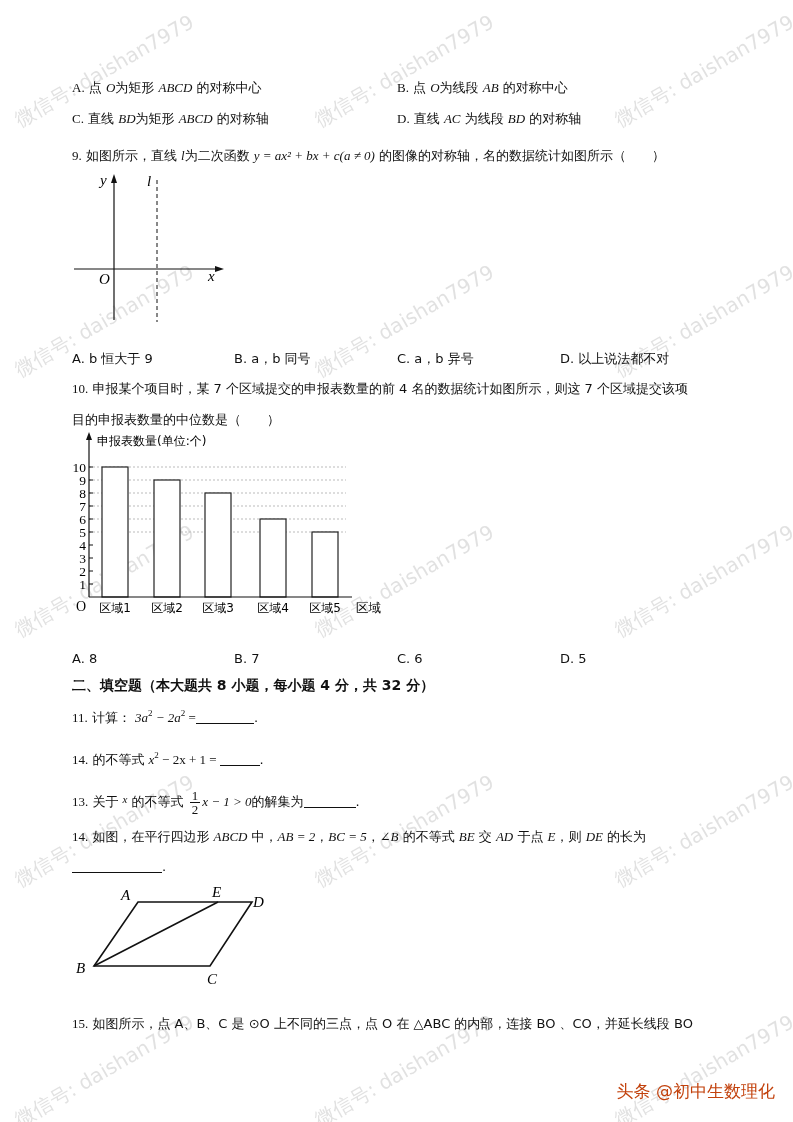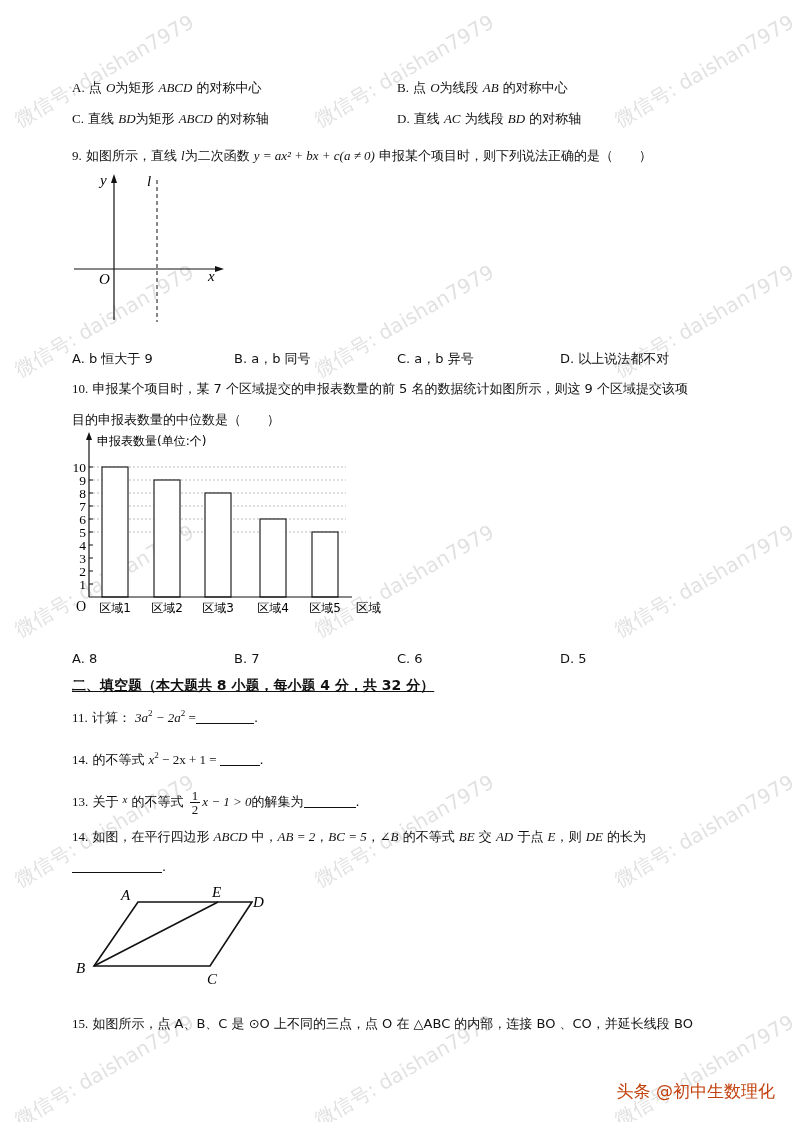--- a/index.html
+++ b/index.html
@@ -4,21 +4,21 @@
 <style>
   html,body{margin:0;padding:0;background:#fff;}
   body{width:793px;height:1122px;position:relative;overflow:hidden;
        font-family:"DejaVu Serif","Liberation Serif",serif;color:#111;font-size:13px;}
   .abs{position:absolute;white-space:nowrap;}
   .t{font-family:"DejaVu Sans","Liberation Sans",sans-serif;font-size:13px;margin-top:11px;}
   i.m{font-family:"Liberation Serif","DejaVu Serif",serif;font-style:italic;}
   .m{font-family:"Liberation Serif","DejaVu Serif",serif;}
   sup{font-size:9px;vertical-align:6px;}
   .blank{display:inline-block;border-bottom:1px solid #111;height:12px;vertical-align:-2px;}
-  .sec{font-weight:bold;font-size:14px;text-decoration:underline;}
+  .sec{font-weight:bold;font-size:14px;}
   .wm{position:absolute;color:rgba(170,170,170,0.35);font-family:"DejaVu Sans",sans-serif;
       font-size:20px;transform:rotate(-30deg);transform-origin:left top;white-space:nowrap;pointer-events:none;}
   .frac{display:inline-block;vertical-align:middle;text-align:center;line-height:13px;margin:0 2px;}
   .frac span{display:block;}
   .frac .num{border-bottom:1px solid #111;padding:0 2px;}
   .footer{position:absolute;right:18px;top:1080px;font-family:"DejaVu Sans",sans-serif;font-size:17px;color:#c2410c;}
 </style>
 </head>
 <body>
 
@@ -47,42 +47,42 @@
   <span class="m">B.</span><span> 点 </span><i class="m">O</i><span>为线段 </span><i class="m">AB</i><span> 的对称中心</span>
 </div>
 <div class="abs t" style="left:72px;top:99px">
   <span class="m">C.</span><span> 直线 </span><i class="m">BD</i><span>为矩形 </span><i class="m">ABCD</i><span> 的对称轴</span>
 </div>
 <div class="abs t" style="left:397px;top:99px">
   <span class="m">D.</span><span> 直线 </span><i class="m">AC</i><span> 为线段 </span><i class="m">BD</i><span> 的对称轴</span>
 </div>
 
 <div class="abs t" style="left:72px;top:136px">
-  <span class="m">9.</span><span> 如图所示，直线 </span><i class="m">l</i><span>为二次函数 </span><i class="m">y = ax² + bx + c(a ≠ 0)</i><span> 申报某个项目时，则下列说法正确的是（　　）</span>
+  <span class="m">9.</span><span> 如图所示，直线 </span><i class="m">l</i><span>为二次函数 </span><i class="m">y = ax² + bx + c(a ≠ 0)</i><span> 的图像的对称轴，名的数据统计如图所示（　　）</span>
 </div>
 
 <svg class="abs" style="left:70px;top:170px" width="160" height="155">
   <line x1="44" y1="150" x2="44" y2="8" stroke="#111" stroke-width="1.2"></line>
   <polygon points="44,4 41,13 47,13" fill="#111"></polygon>
   <line x1="4" y1="99" x2="150" y2="99" stroke="#111" stroke-width="1.2"></line>
   <polygon points="154,99 145,96 145,102" fill="#111"></polygon>
   <line x1="87" y1="10" x2="87" y2="152" stroke="#111" stroke-width="1" stroke-dasharray="4,3"></line>
   <text x="30" y="15" font-family="Liberation Serif,serif" font-style="italic" font-size="15">y</text>
   <text x="77" y="16" font-family="Liberation Serif,serif" font-style="italic" font-size="15">l</text>
   <text x="138" y="111" font-family="Liberation Serif,serif" font-style="italic" font-size="15">x</text>
   <text x="29" y="114" font-family="Liberation Serif,serif" font-style="italic" font-size="15">O</text>
 </svg>
 
 <div class="abs t" style="left:72px;top:339px"><span>A.</span><span> b 恒大于 9</span></div>
 <div class="abs t" style="left:234px;top:339px"><span>B.</span><span> a，b 同号</span></div>
 <div class="abs t" style="left:397px;top:339px"><span>C.</span><span> a，b 异号</span></div>
 <div class="abs t" style="left:560px;top:339px"><span>D.</span><span> 以上说法都不对</span></div>
 
 <div class="abs t" style="left:72px;top:369px">
-  <span class="m">10.</span><span> 申报某个项目时，某 7 个区域提交的申报表数量的前 5 名的数据统计如图所示，则这 9 个区域提交该项</span>
+  <span class="m">10.</span><span> 申报某个项目时，某 7 个区域提交的申报表数量的前 4 名的数据统计如图所示，则这 7 个区域提交该项</span>
 </div>
 <div class="abs t" style="left:72px;top:400px">目的申报表数量的中位数是（　　）</div>
 
 <svg class="abs" style="left:60px;top:425px" width="340" height="195">
   <g id="chart-grid">
       <line x1="29" x2="286" y1="107" y2="107" stroke="#bbb" stroke-width="1" stroke-dasharray="2,2"></line>
       <line x1="29" x2="286" y1="94" y2="94" stroke="#bbb" stroke-width="1" stroke-dasharray="2,2"></line>
       <line x1="29" x2="286" y1="81" y2="81" stroke="#bbb" stroke-width="1" stroke-dasharray="2,2"></line>
       <line x1="29" x2="286" y1="68" y2="68" stroke="#bbb" stroke-width="1" stroke-dasharray="2,2"></line>
       <line x1="29" x2="286" y1="55" y2="55" stroke="#bbb" stroke-width="1" stroke-dasharray="2,2"></line>

